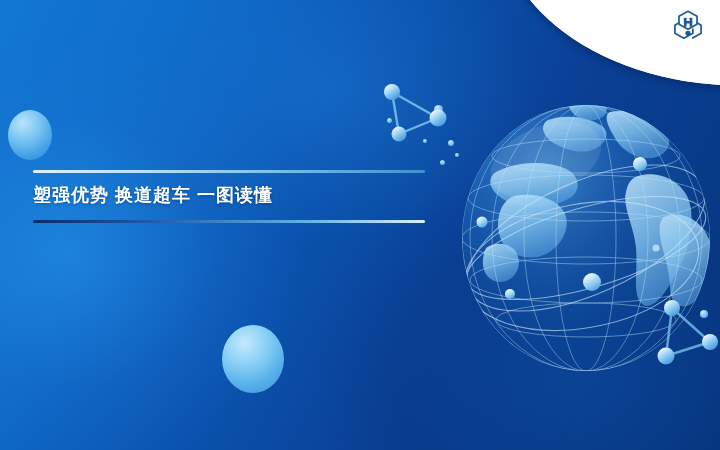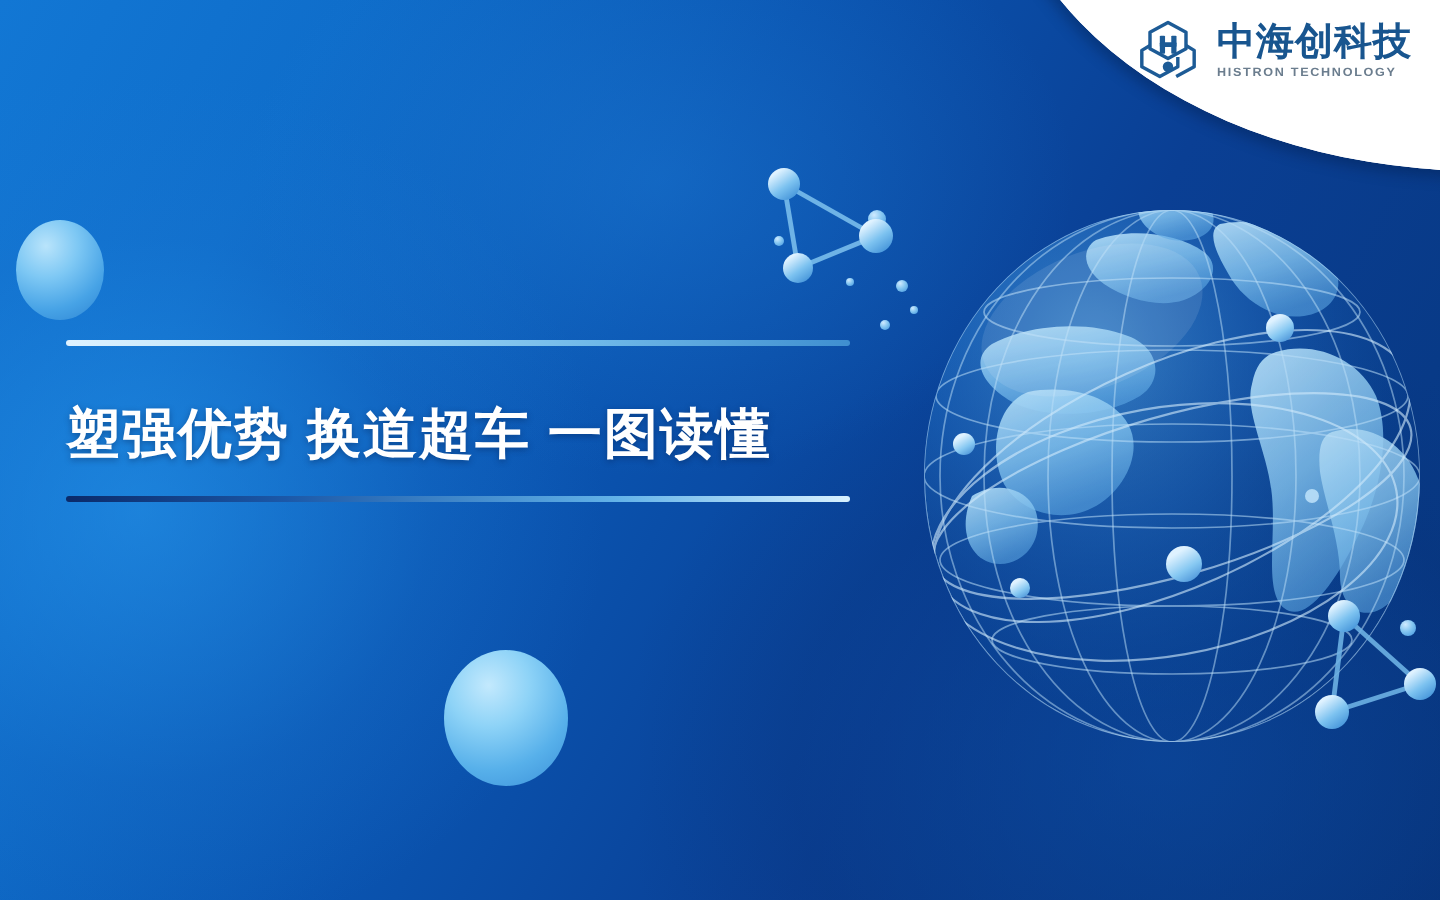--- a/index.html
+++ b/index.html
@@ -155,22 +155,22 @@
   }
   .rule-top {
     margin-top: 18px;
     background: linear-gradient(90deg, #dff2ff 0%, #a9dcf8 35%, #6fb8e8 68%, #3f8fd0 100%);
   }
   .rule-bottom {
     margin-top: 13px;
     background: linear-gradient(90deg, #0a2a6a 0%, #1b58a8 28%, #62b2e8 70%, #d8f1ff 100%);
   }
   .title-sub {
-    margin-top: 26px;
-    font-size: 27px;
+    margin-top: 10px;
+    font-size: 18px;
     font-weight: 700;
     color: #ffffff;
     letter-spacing: 1px;
     white-space: nowrap;
     text-shadow: 0 1px 3px rgba(3,28,72,0.4);
   }
 </style>
 </head>
 <body>
 
@@ -312,19 +312,15 @@
         <path d="M33 18 L38 21 L38 31 L27 37"></path>
       </g>
 
       <g fill="#1d5b96">
         <rect x="17" y="12" width="3.2" height="11" rx="0.6"></rect>
         <rect x="24" y="12" width="3.2" height="11" rx="0.6"></rect>
         <rect x="17" y="16" width="10.2" height="3" rx="0.6"></rect>
       </g>
       <circle cx="22" cy="31" r="3.2" fill="#1d5b96"></circle>
     </svg>
-    <div class="logo-text">
-      <div class="logo-cn">中海创科技</div>
-      <div class="logo-en">HISTRON TECHNOLOGY</div>
-    </div>
   </div>
 
 </div>
 
 </body></html>

